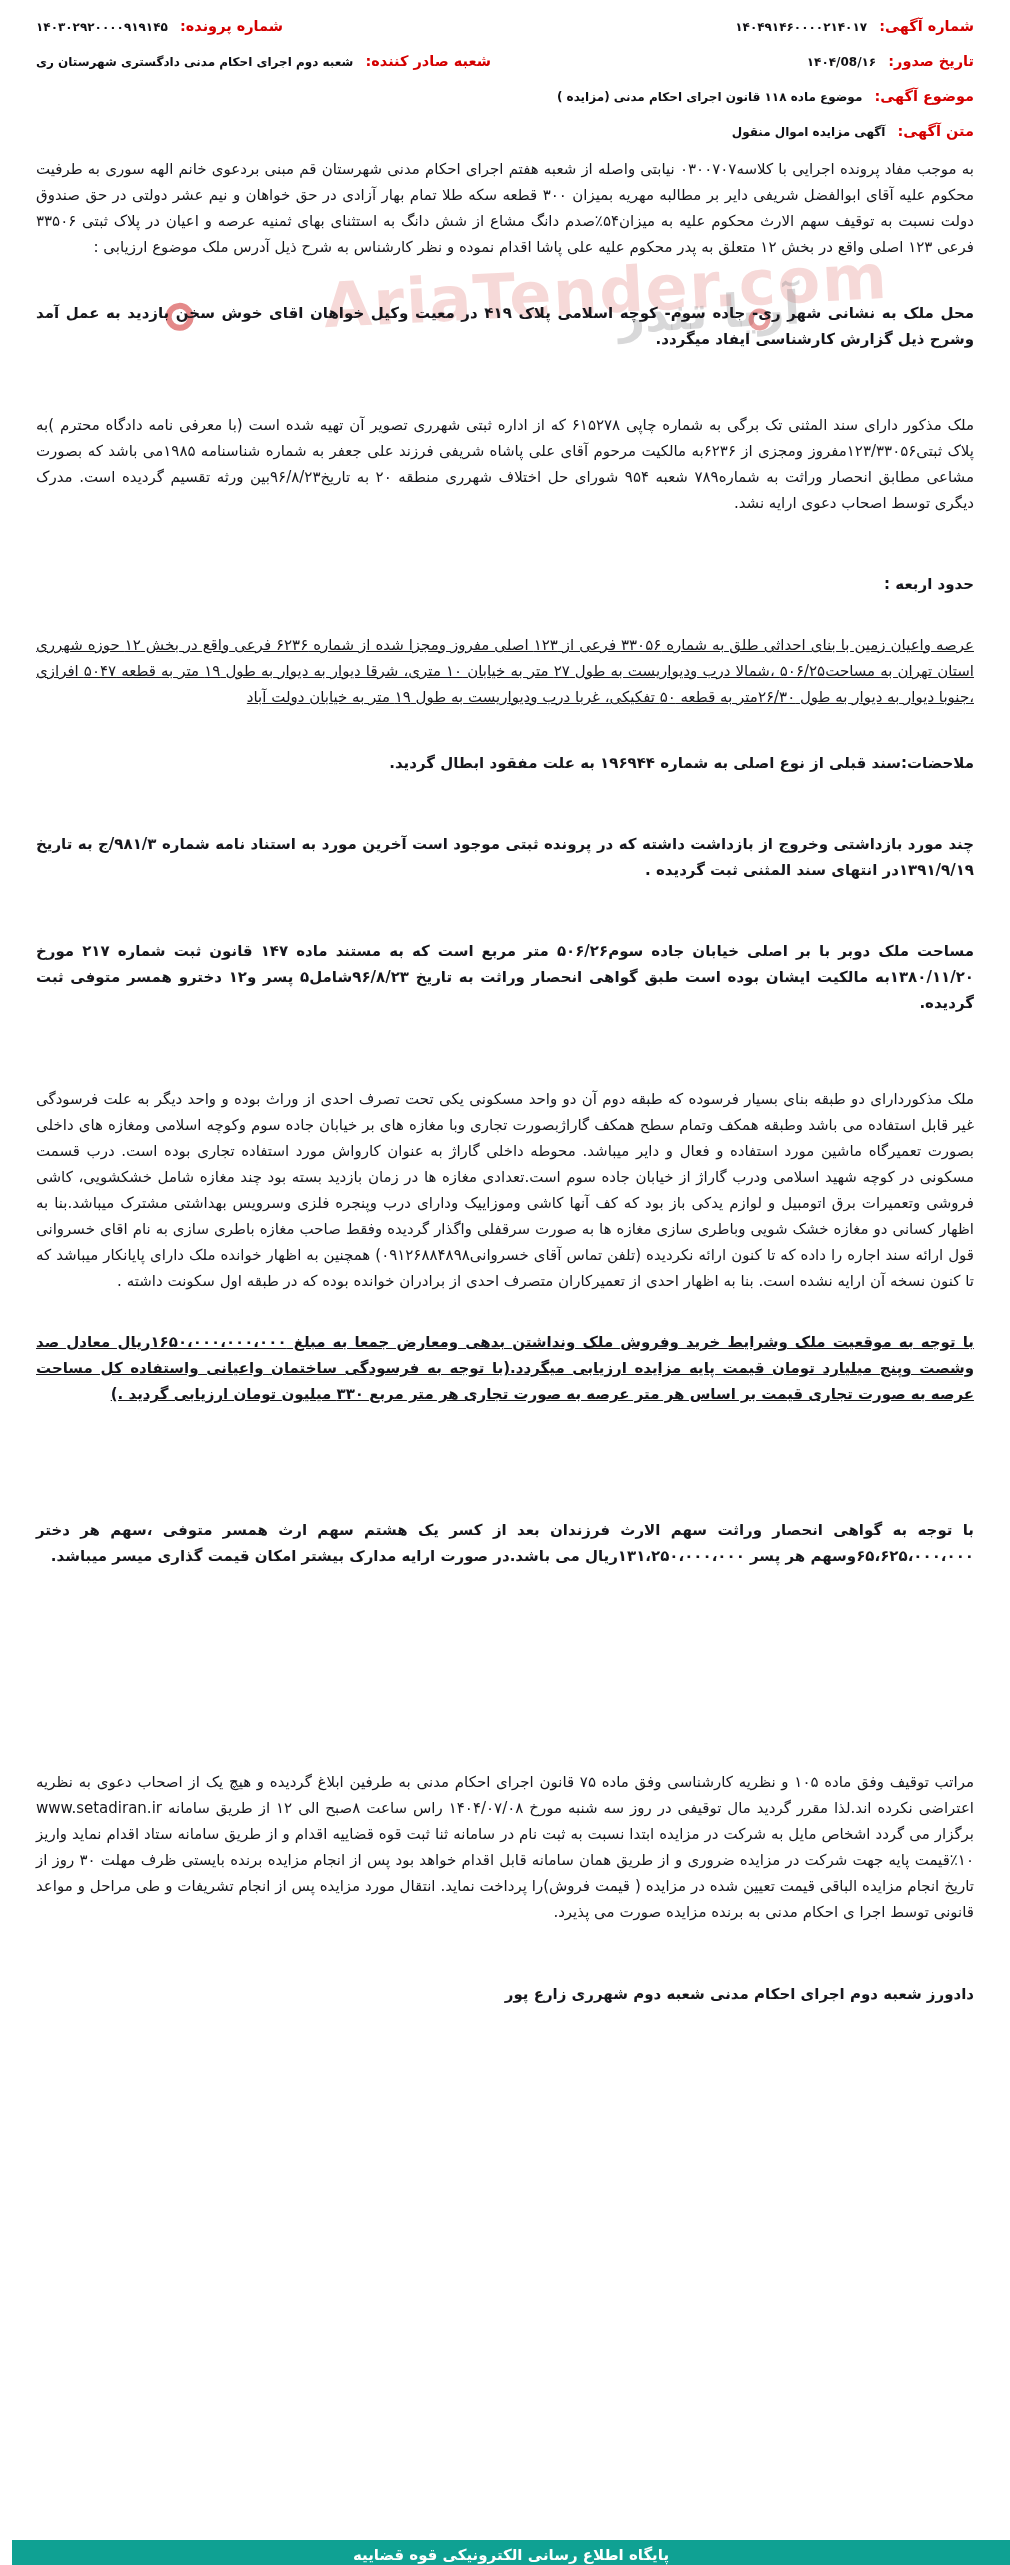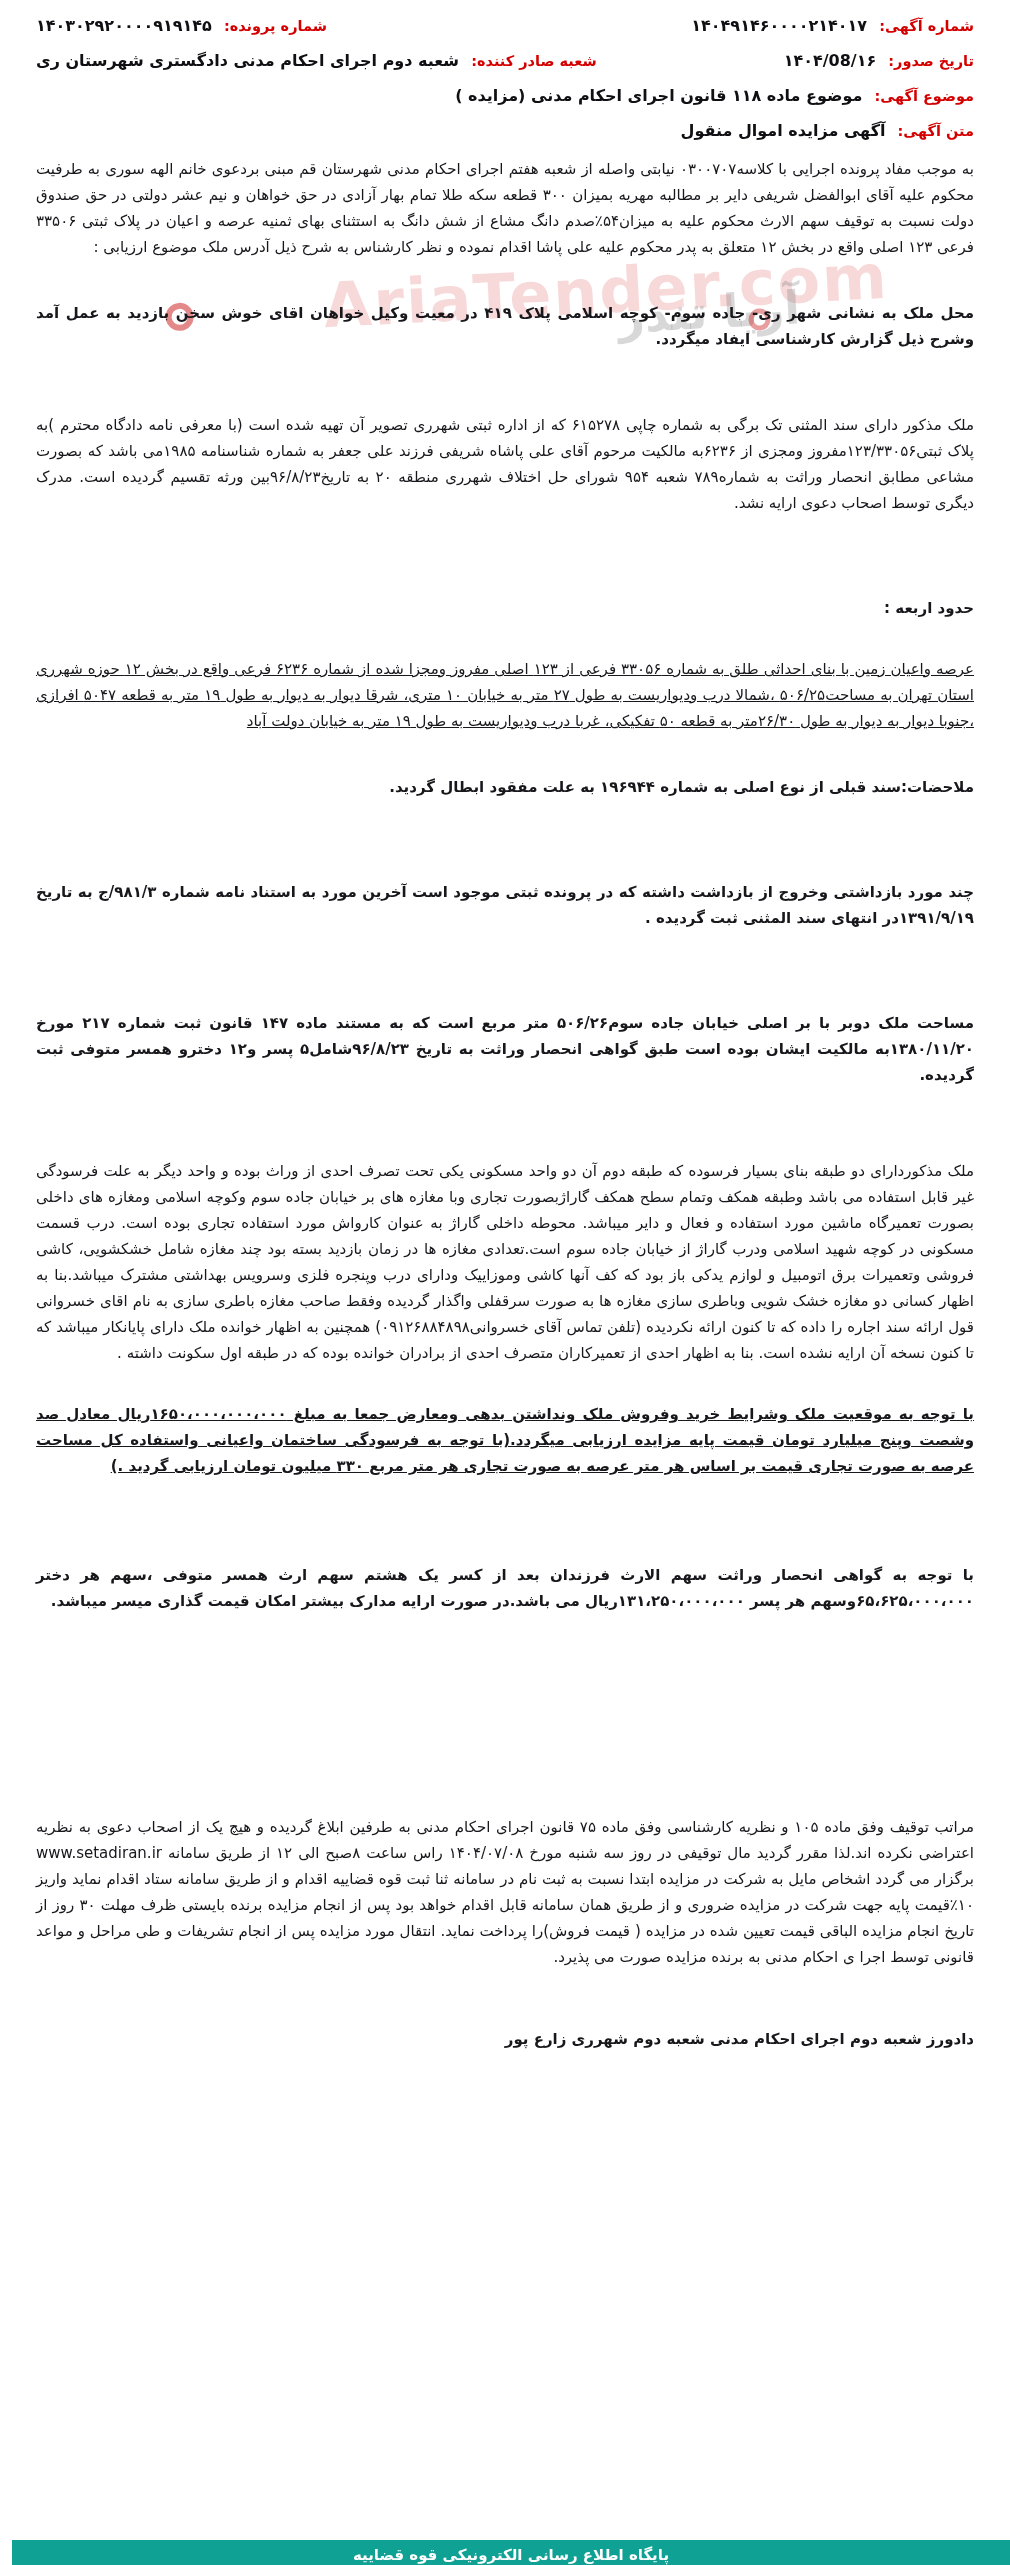--- a/index.html
+++ b/index.html
@@ -10,35 +10,35 @@
     font-family:"DejaVu Sans", sans-serif;
     color:#17171c;
   }
   .content { position:relative; z-index:2; padding:16px 36px 0 36px; }
 
   
   .hrow { display:flex; justify-content:space-between; align-items:baseline; margin-bottom:16px; }
   .hfield { white-space:nowrap; }
   .hfield.wide { white-space:normal; }
   .hlabel { color:#d40000; font-weight:bold; font-size:14.5px; }
-  .hvalue { color:#101014; font-weight:bold; font-size:16px; margin-right:7px; }
+  .hvalue { color:#101014; font-weight:bold; font-size:12px; margin-right:7px; }
 
   
   .body-par {
     font-size:15px; line-height:26px;
     text-align:justify; text-align-last:right;
     color:#17171c;
   }
   .bold { font-weight:bold; }
   .heading-line { font-weight:bold; text-align:right; }
   .signature-line { font-weight:bold; font-size:15px; text-align:right; }
 
   .mt18{margin-top:16px;} .mt40{margin-top:40px;} .mt45{margin-top:35px;text-decoration:underline;}
-  .mt55{margin-top:79px;} .mt60{margin-top:60px;} .mt70{margin-top:70px;}
-  .mt90{margin-top:83px;} .mt200{margin-top:200px;}
+  .mt55{margin-top:55px;} .mt60{margin-top:60px;} .mt70{margin-top:70px;}
+  .mt90{margin-top:110px;} .mt200{margin-top:200px;}
 
   
   .watermark {
     position:absolute; top:250px; right:90px; width:760px; height:130px;
     z-index:1; transform:rotate(-3deg); pointer-events:none;
   }
   .wm-latin {
     position:absolute; top:8px; right:30px;
     font-size:62px; font-weight:bold; letter-spacing:2px;
     color:rgba(213,82,78,0.22); direction:ltr;

